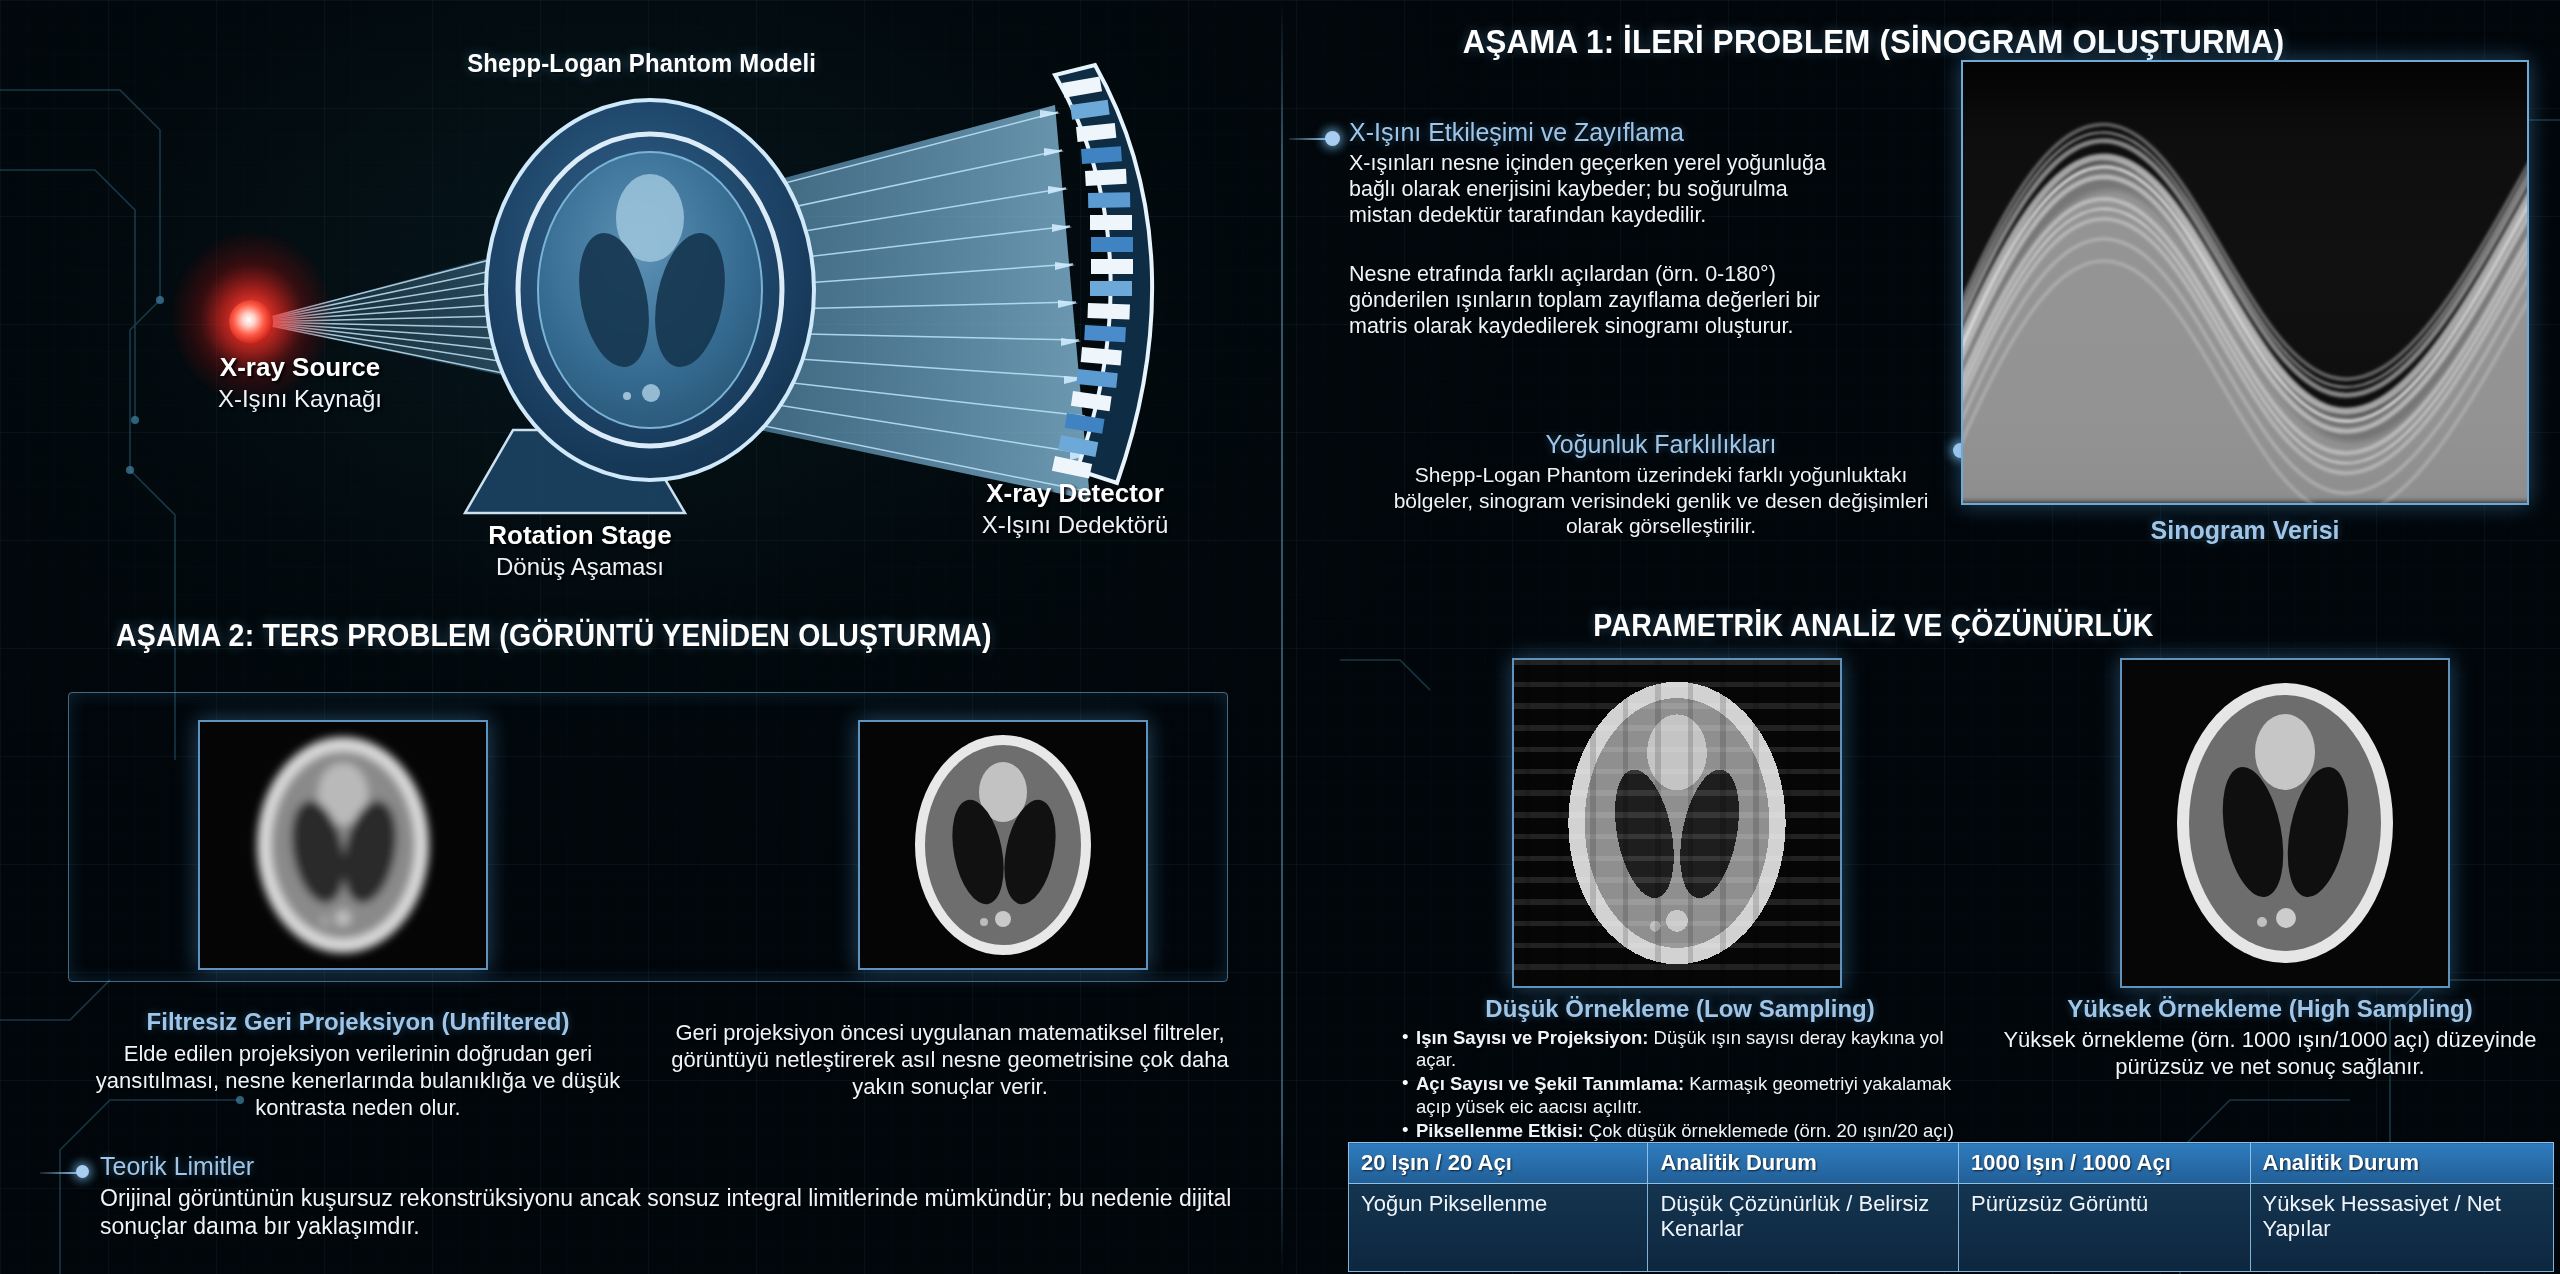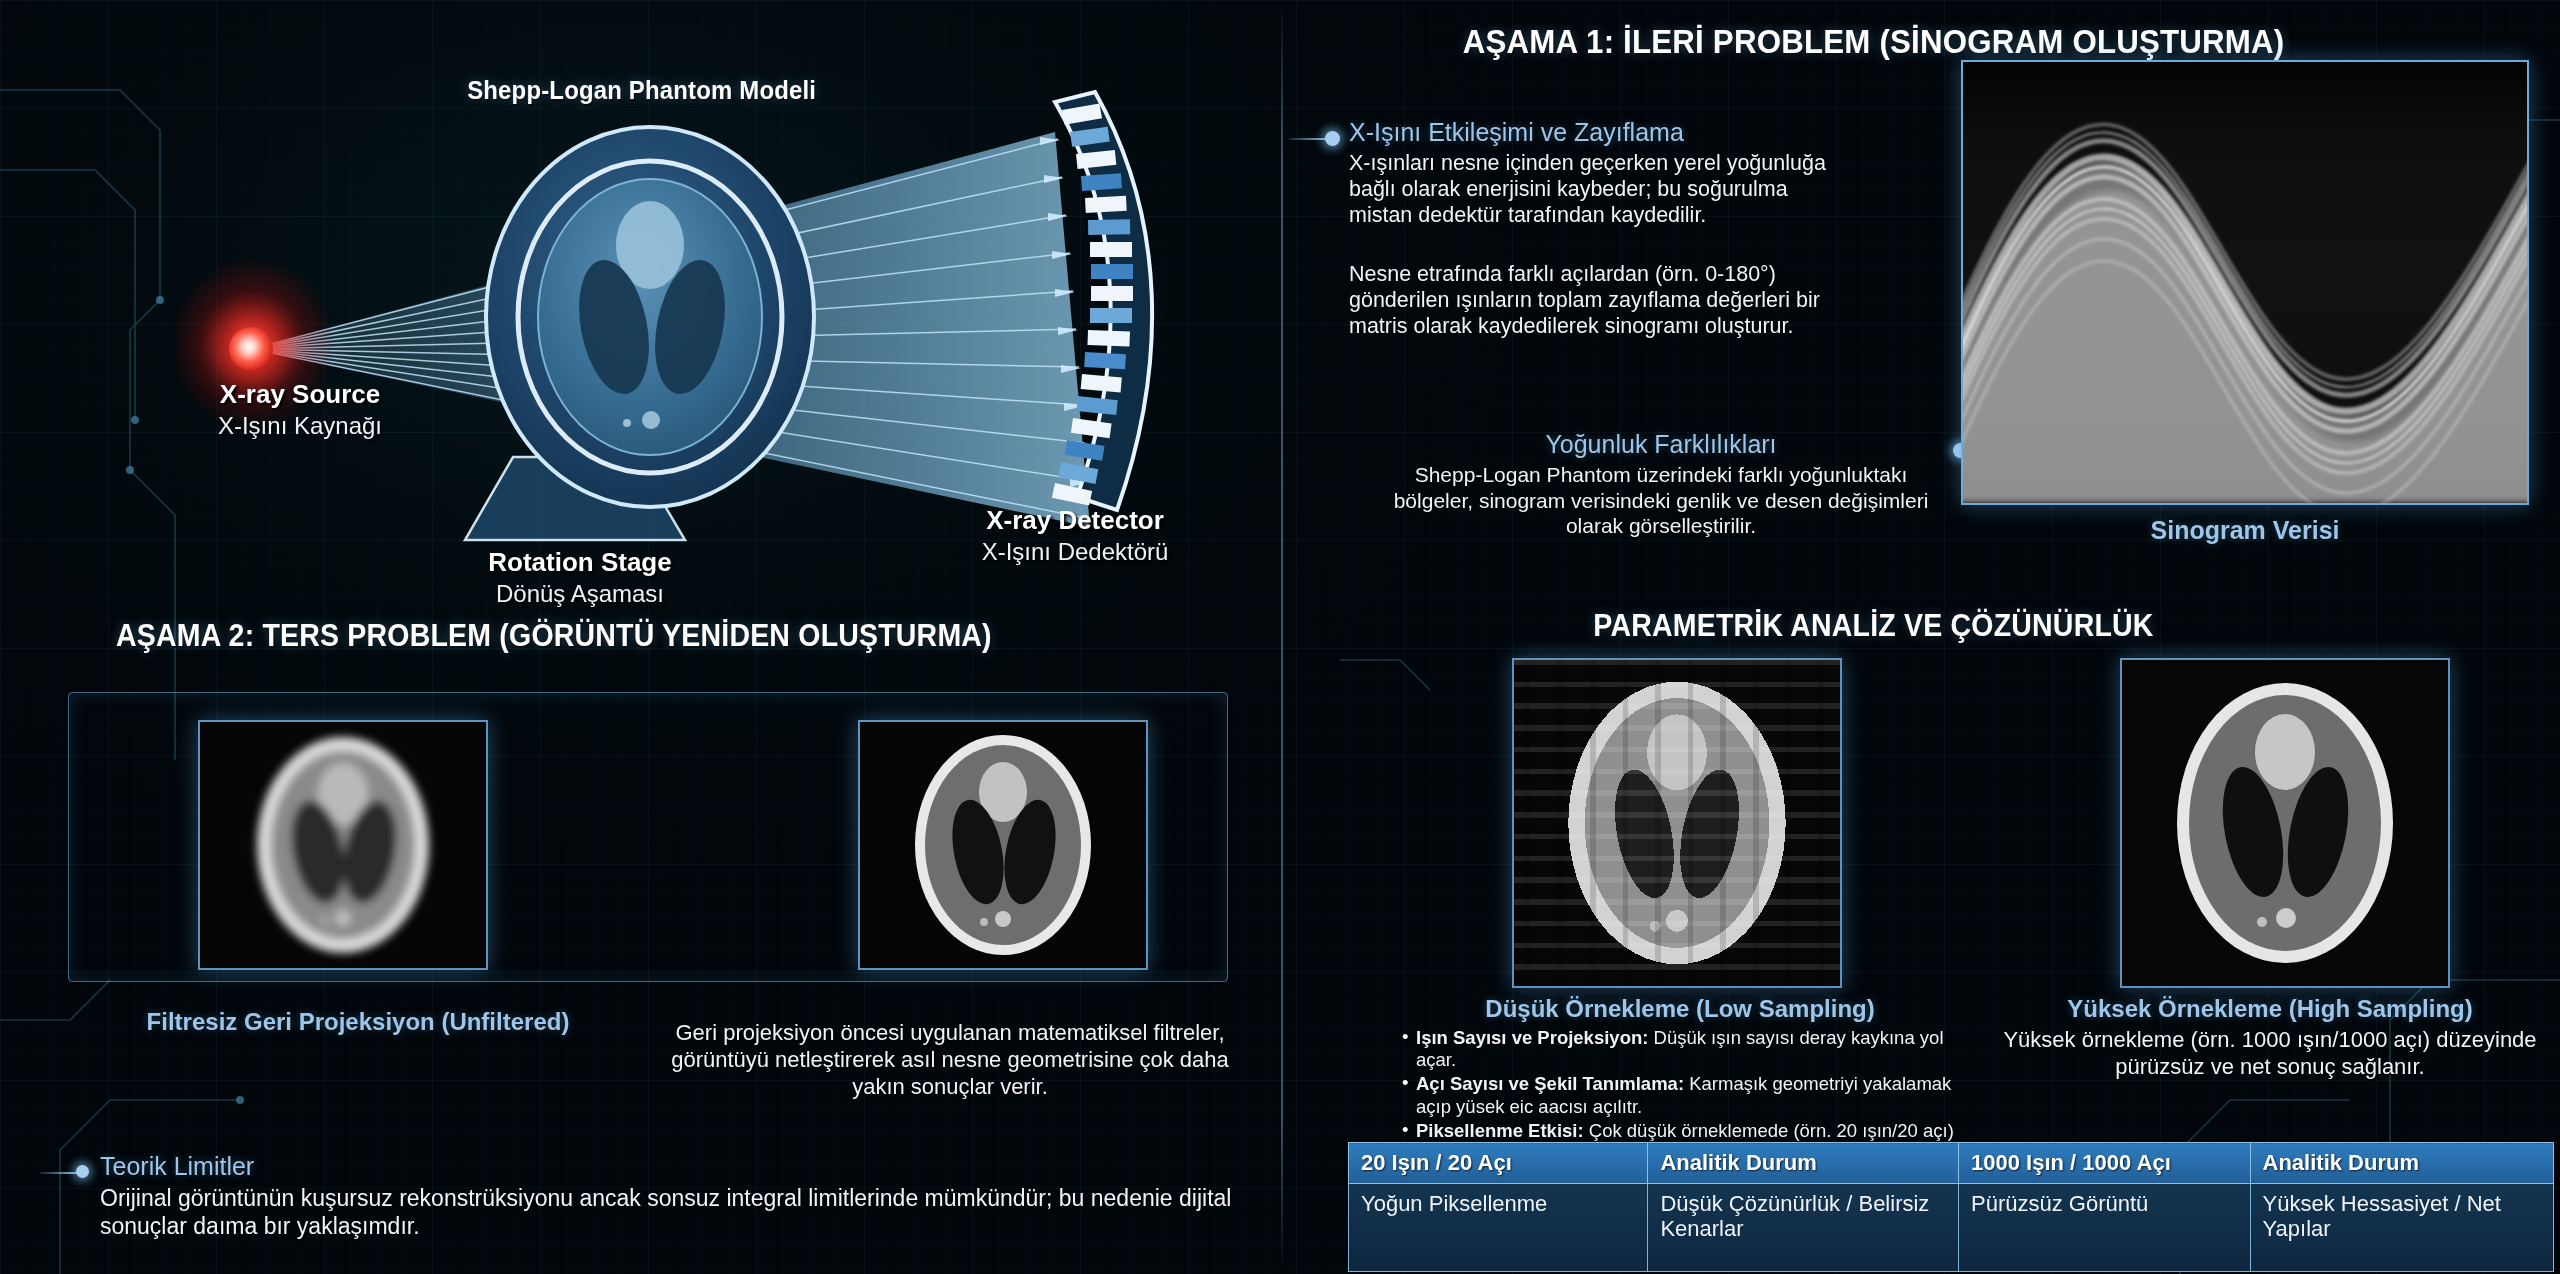--- a/index.html
+++ b/index.html
@@ -55,21 +55,21 @@
     text-shadow:0 0 8px rgba(90,160,220,.45), 1px 1px 0 rgba(0,0,0,.8);
   }
   .body-txt{
     color:#f0f4f8; line-height:1.22;
     text-shadow:1px 1px 2px rgba(0,0,0,.95);
   }
   .lbl-en{ font-weight:bold; color:#fff; text-shadow:2px 2px 3px rgba(0,0,0,.95); }
   .lbl-tr{ color:#eef3f8; text-shadow:2px 2px 3px rgba(0,0,0,.95); }
 
   
-  #scene{ position:absolute; left:0; top:0; width:1258px; height:600px;margin-top:27px; }
+  #scene{ position:absolute; left:0; top:0; width:1258px; height:600px; }
   #phantom-title{ position:absolute; left:452px; top:48px; font-size:26px; }
 
   .src-glow{
     position:absolute; left:172px; top:232px; width:160px; height:170px;
     background:radial-gradient(ellipse at center, rgba(255,70,60,.95) 0%, rgba(230,35,30,.62) 22%, rgba(170,18,16,.30) 45%, rgba(90,8,8,.10) 68%, rgba(0,0,0,0) 80%);
     border-radius:50%;
     filter:blur(1px);
   }
   .src-core{
     position:absolute; left:229px; top:300px; width:44px; height:44px;
@@ -367,20 +367,21 @@
         <ellipse cx="143" cy="70" rx="24" ry="30" fill="#c2c2c2"></ellipse>
         <ellipse cx="118" cy="130" rx="24" ry="53" transform="rotate(-11 118 130)" fill="#111111"></ellipse>
         <ellipse cx="170" cy="130" rx="24" ry="53" transform="rotate(11 170 130)" fill="#111111"></ellipse>
         <circle cx="143" cy="197" r="8" fill="#c9c9c9"></circle>
         <circle cx="124" cy="200" r="4" fill="#bcbcbc"></circle>
       </svg>
     </div>
 
     <div style="position:absolute;left:78px;top:1008px;width:560px;text-align:center">
       <div class="caption-en" style="font-size:24px">Filtresiz Geri Projeksiyon (Unfiltered)</div>
+      <div class="body-txt" style="font-size:22px;margin-top:5px;text-align:center">Elde edilen projeksiyon verilerinin doğrudan geri yansıtılması, nesne kenerlarında bulanıklığa ve düşük kontrasta neden olur.</div>
     </div>
 
     <div style="position:absolute;left:655px;top:1008px;width:590px;text-align:center">
       <div class="body-txt" style="font-size:22px;margin-top:12px;text-align:center">Geri projeksiyon öncesi uygulanan matematiksel filtreler, görüntüyü netleştirerek asıl nesne geometrisine çok daha yakın sonuçlar verir.</div>
     </div>
 
     <div class="lead-line" style="position:absolute;left:40px;top:1172px;width:40px"></div>
     <div class="bullet-dot" style="position:absolute;left:76px;top:1165px;width:13px;height:13px"></div>
     <div style="position:absolute;left:100px;top:1152px;width:1140px">
       <div class="sub-head" style="font-size:25px">Teorik Limitler</div>

